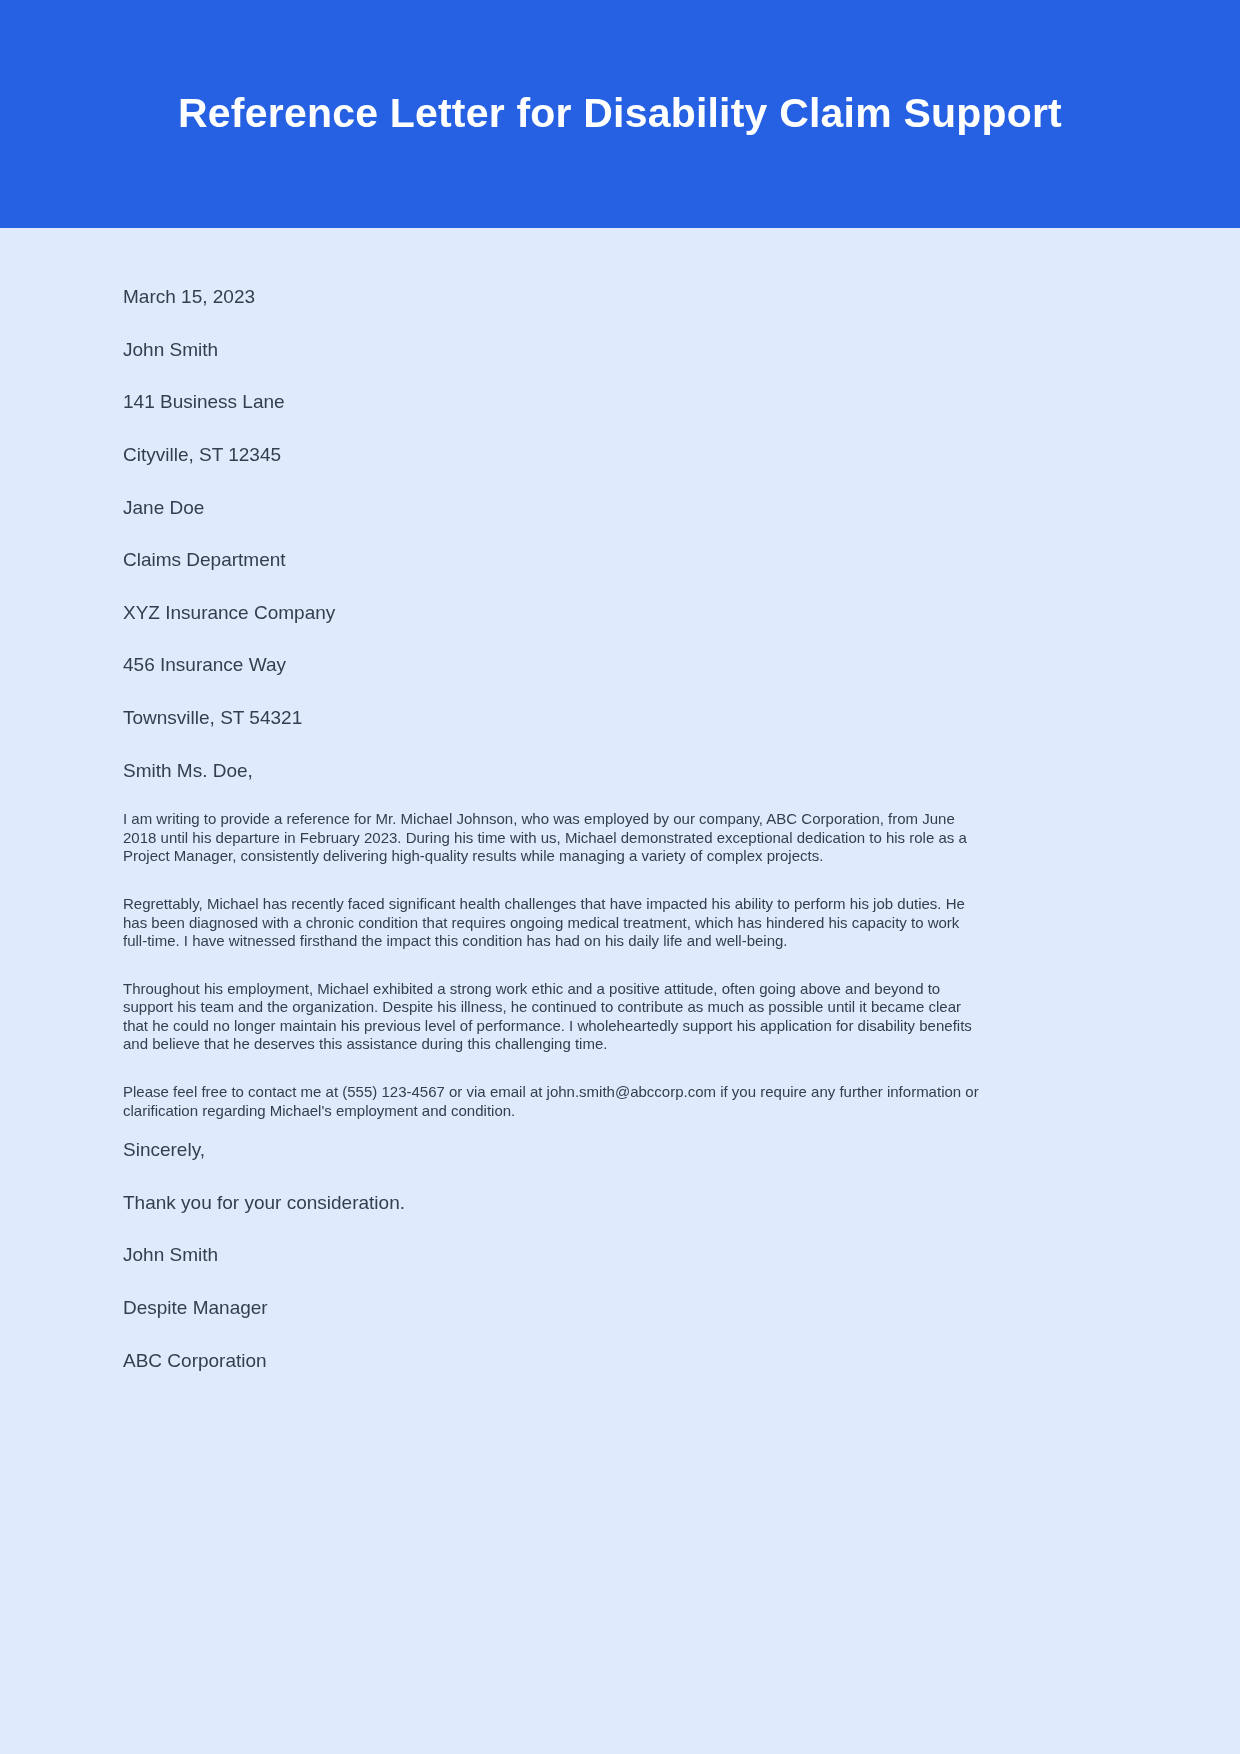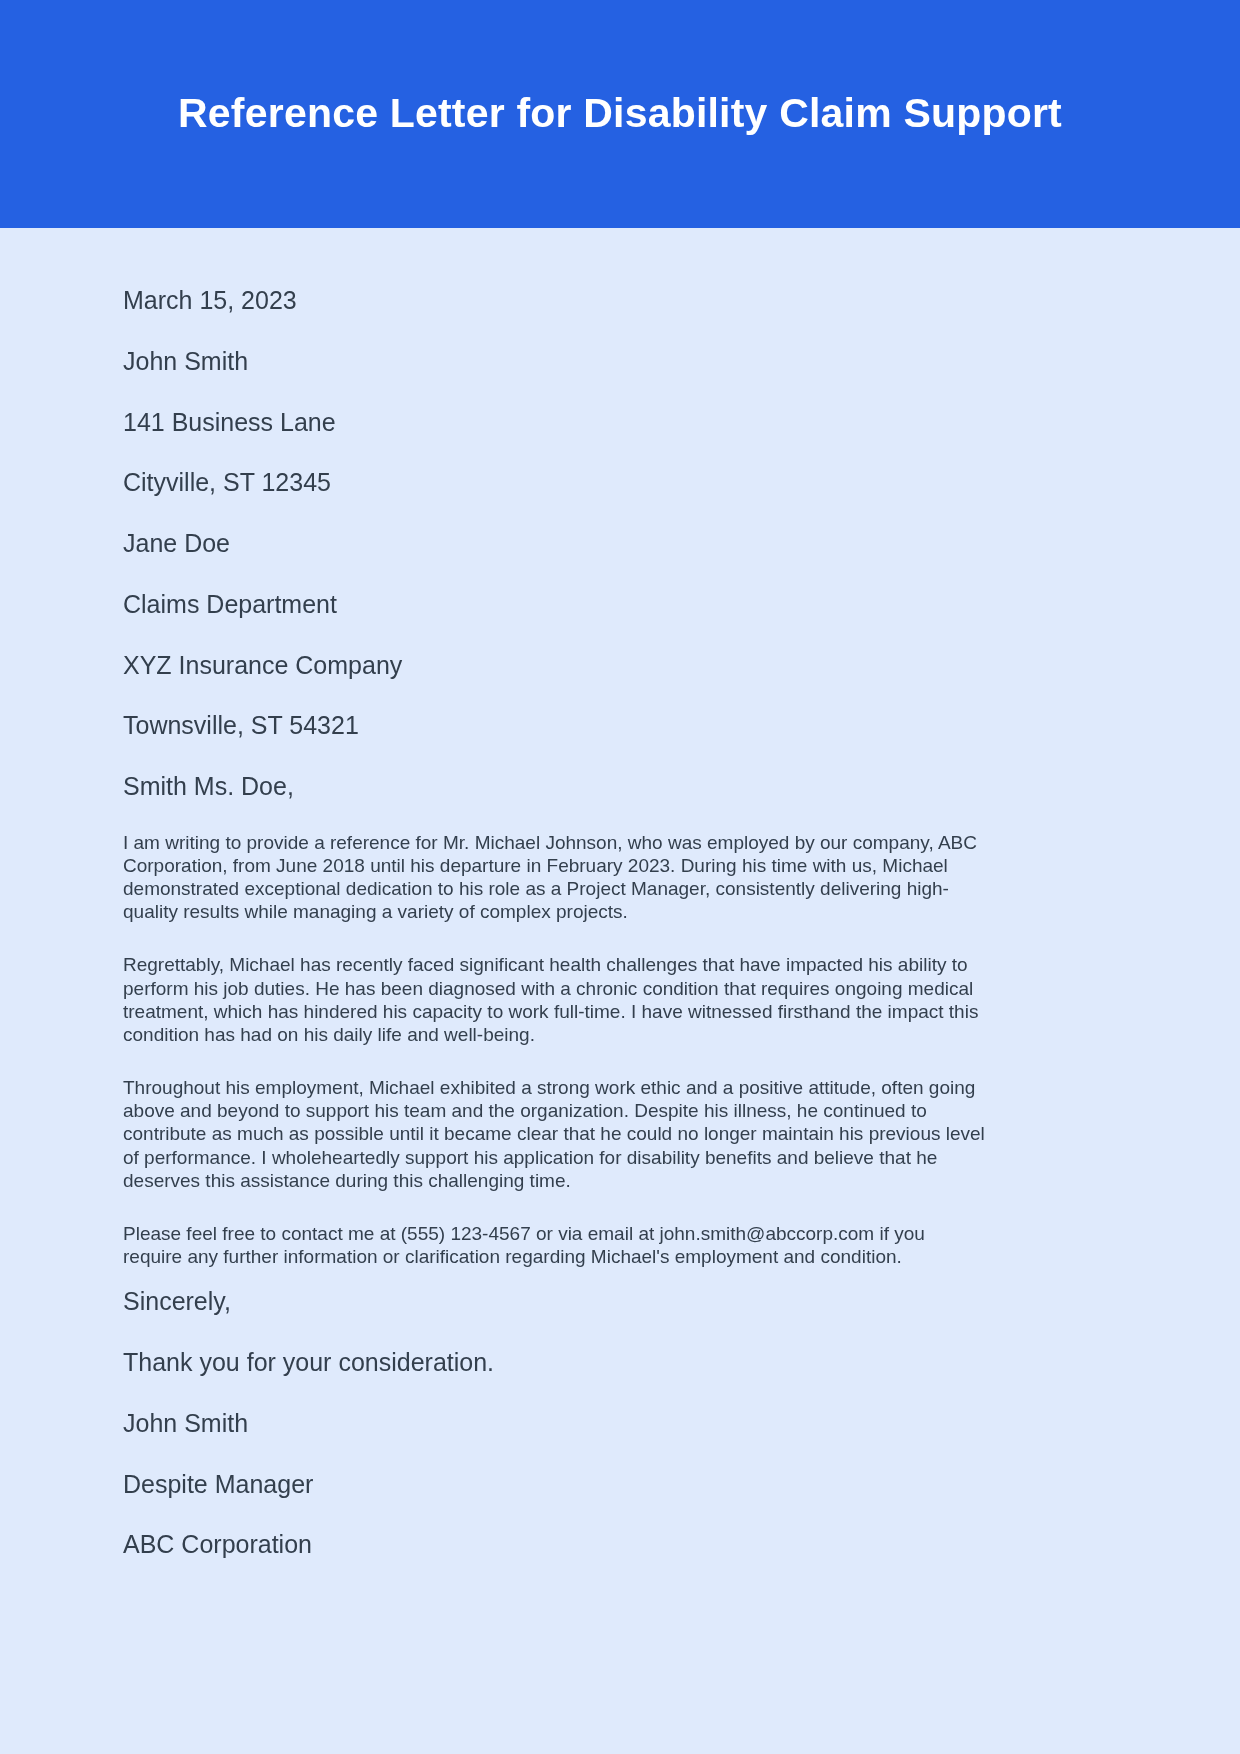--- a/index.html
+++ b/index.html
@@ -47,29 +47,29 @@
   }
 
   
   .letter {
     padding: 56px 255px 60px 123px;
     box-sizing: border-box;
   }
 
   .line {
     color: #333f4d;
-    font-size: 25px;
+    font-size: 19px;
     line-height: 1.35;
     margin: 0 0 27px 0;
     white-space: nowrap;
   }
 
   .para {
     color: #333f4d;
-    font-size: 19px;
+    font-size: 15px;
     line-height: 1.22;
     margin: 0 0 30px 0;
     text-align: left;
   }
 
   .para:last-child { margin-bottom: 17px; }
 
   .block-address { margin-bottom: 0; }
   .block-body { margin-top: 10px; }
   .block-closing { margin-top: 8px; }
@@ -90,20 +90,21 @@
     <div class="block-address">
       <p class="line">John Smith</p>
       <p class="line">141 Business Lane</p>
       <p class="line">Cityville, ST 12345</p>
     </div>
 
     <div class="block-address">
       <p class="line">Jane Doe</p>
       <p class="line">Claims Department</p>
       <p class="line">XYZ Insurance Company</p>
+      <p class="line">456 Insurance Way</p>
       <p class="line">Townsville, ST 54321</p>
     </div>
 
     <p class="line">Smith Ms. Doe,</p>
 
     <div class="block-body">
       <p class="para">I am writing to provide a reference for Mr. Michael Johnson, who was employed by our company, ABC Corporation, from June 2018 until his departure in February 2023. During his time with us, Michael demonstrated exceptional dedication to his role as a Project Manager, consistently delivering high-quality results while managing a variety of complex projects.</p>
       <p class="para">Regrettably, Michael has recently faced significant health challenges that have impacted his ability to perform his job duties. He has been diagnosed with a chronic condition that requires ongoing medical treatment, which has hindered his capacity to work full-time. I have witnessed firsthand the impact this condition has had on his daily life and well-being.</p>
       <p class="para">Throughout his employment, Michael exhibited a strong work ethic and a positive attitude, often going above and beyond to support his team and the organization. Despite his illness, he continued to contribute as much as possible until it became clear that he could no longer maintain his previous level of performance. I wholeheartedly support his application for disability benefits and believe that he deserves this assistance during this challenging time.</p>
       <p class="para">Please feel free to contact me at (555) 123-4567 or via email at john.smith@abccorp.com if you require any further information or clarification regarding Michael's employment and condition.</p>

